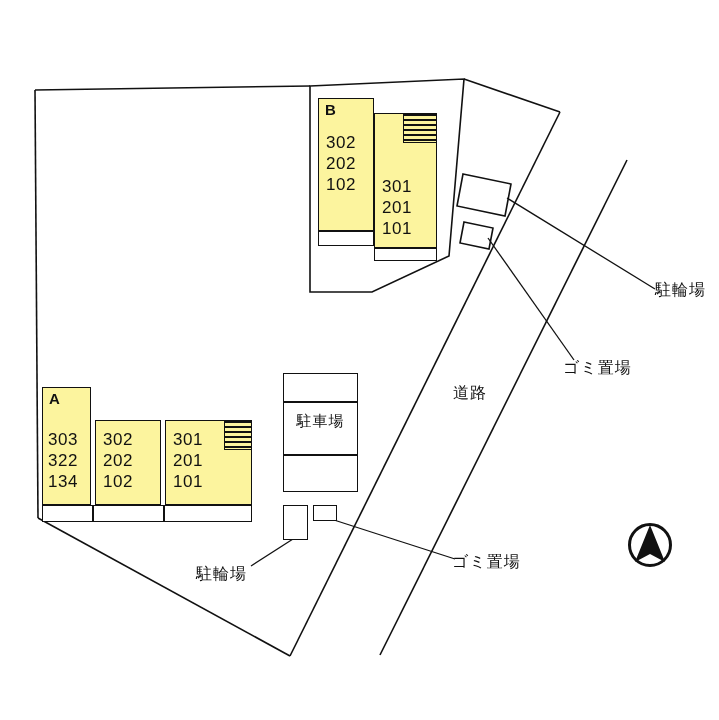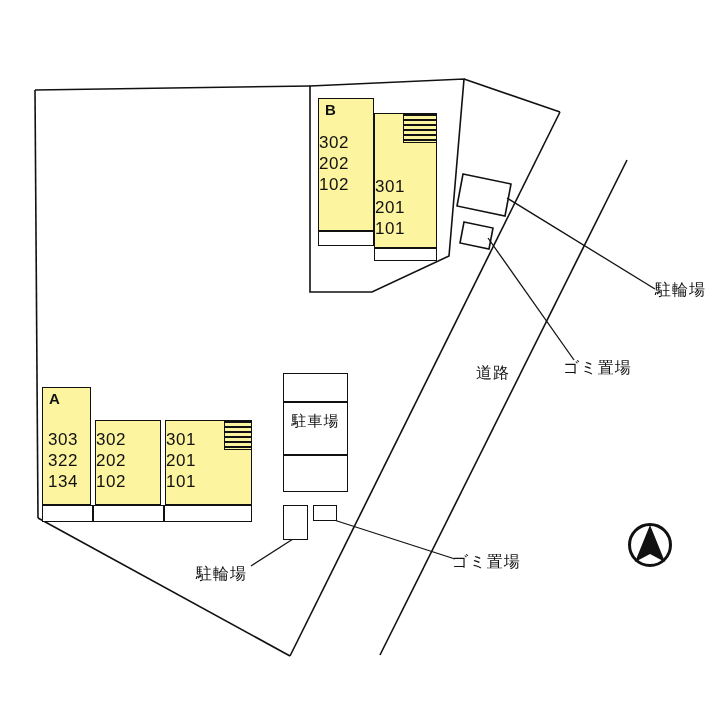--- a/index.html
+++ b/index.html
@@ -13,21 +13,21 @@
   .unit{
     background:#FCF49E;border:1.6px solid #111;
   }
   .strip{
     background:#ffffff;border:1.6px solid #111;
   }
   .bldg-letter{
     font-size:15px;font-weight:bold;padding:3px 0 0 6px;line-height:16px;
   }
   .rooms{
-    font-size:17px;line-height:21px;letter-spacing:0.5px;
+    font-size:17px;line-height:21px;padding-left:7px;letter-spacing:0.5px;
   }
   .room{display:block;}
   .stairs{
     position:absolute;box-sizing:border-box;border:1.6px solid #111;
     background-image:repeating-linear-gradient(to bottom,#111 0px,#111 1.6px,rgba(0,0,0,0) 1.6px,rgba(0,0,0,0) 5px);
   }
   .jp-label{
     font-size:16px;line-height:18px;white-space:nowrap;letter-spacing:1px;text-align:right;
   }
   .v-div{position:absolute;top:0;bottom:0;width:1.6px;background:#111;}
@@ -109,28 +109,28 @@
       <span class="room">201</span>
       <span class="room">101</span>
     </div>
   </div>
 
   <div class="abs strip" style="left:42px;top:505px;width:210px;height:17px;">
     <div class="v-div" style="left:49px;"></div>
     <div class="v-div" style="left:120px;"></div>
   </div>
 
-  <div class="abs strip" style="left:283px;top:373px;width:65px;height:119px;">
+  <div class="abs strip" style="left:283px;top:373px;width:75px;height:119px;">
     <div class="h-div" style="top:27px;"></div>
     <div class="h-div" style="top:80px;"></div>
     <div class="parking-text" style="top:38px;">駐車場</div>
   </div>
 
   <div class="abs strip" style="left:283px;top:505px;width:25px;height:35px;"></div>
   <div class="abs strip" style="left:313px;top:505px;width:24px;height:16px;"></div>
 
-  <div class="abs jp-label" style="left:453px;top:364px;margin-left:23px;">道路</div>
+  <div class="abs jp-label" style="left:453px;top:384px;">道路</div>
   <div class="abs jp-label" style="left:655px;top:281px;">駐輪場</div>
   <div class="abs jp-label" style="left:563px;top:359px;">ゴミ置場</div>
   <div class="abs jp-label" style="left:452px;top:553px;">ゴミ置場</div>
   <div class="abs jp-label" style="left:196px;top:565px;">駐輪場</div>
 
 </div>
 
 </body></html>

